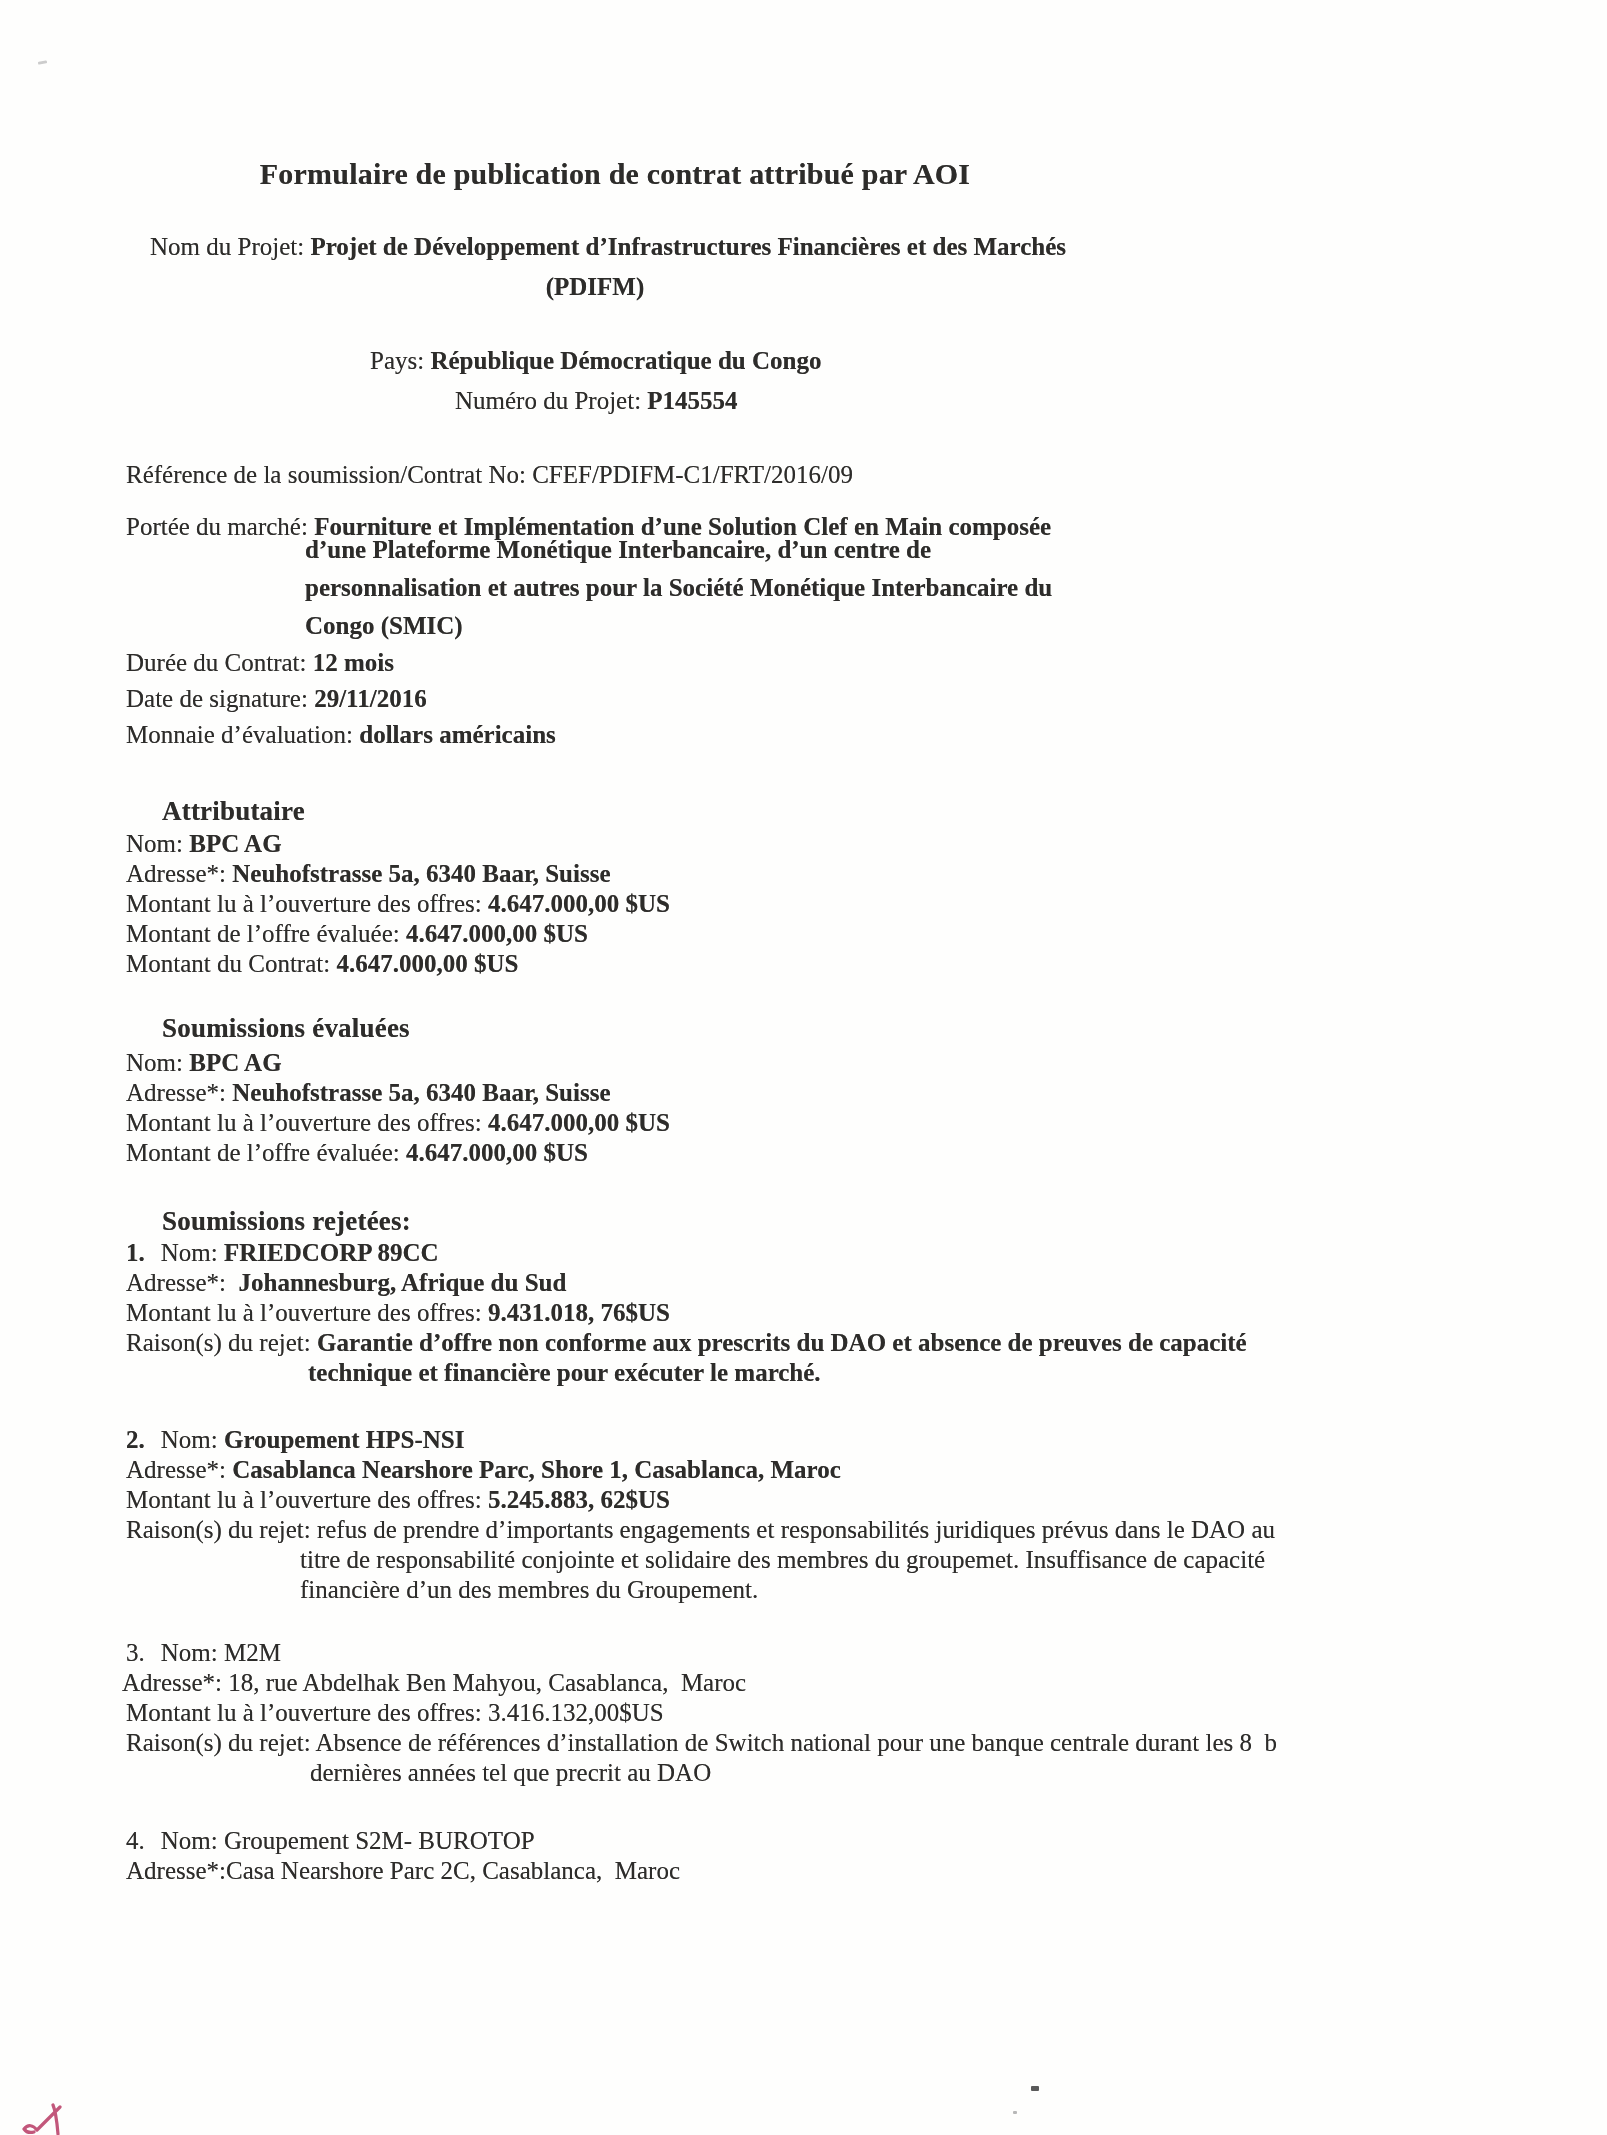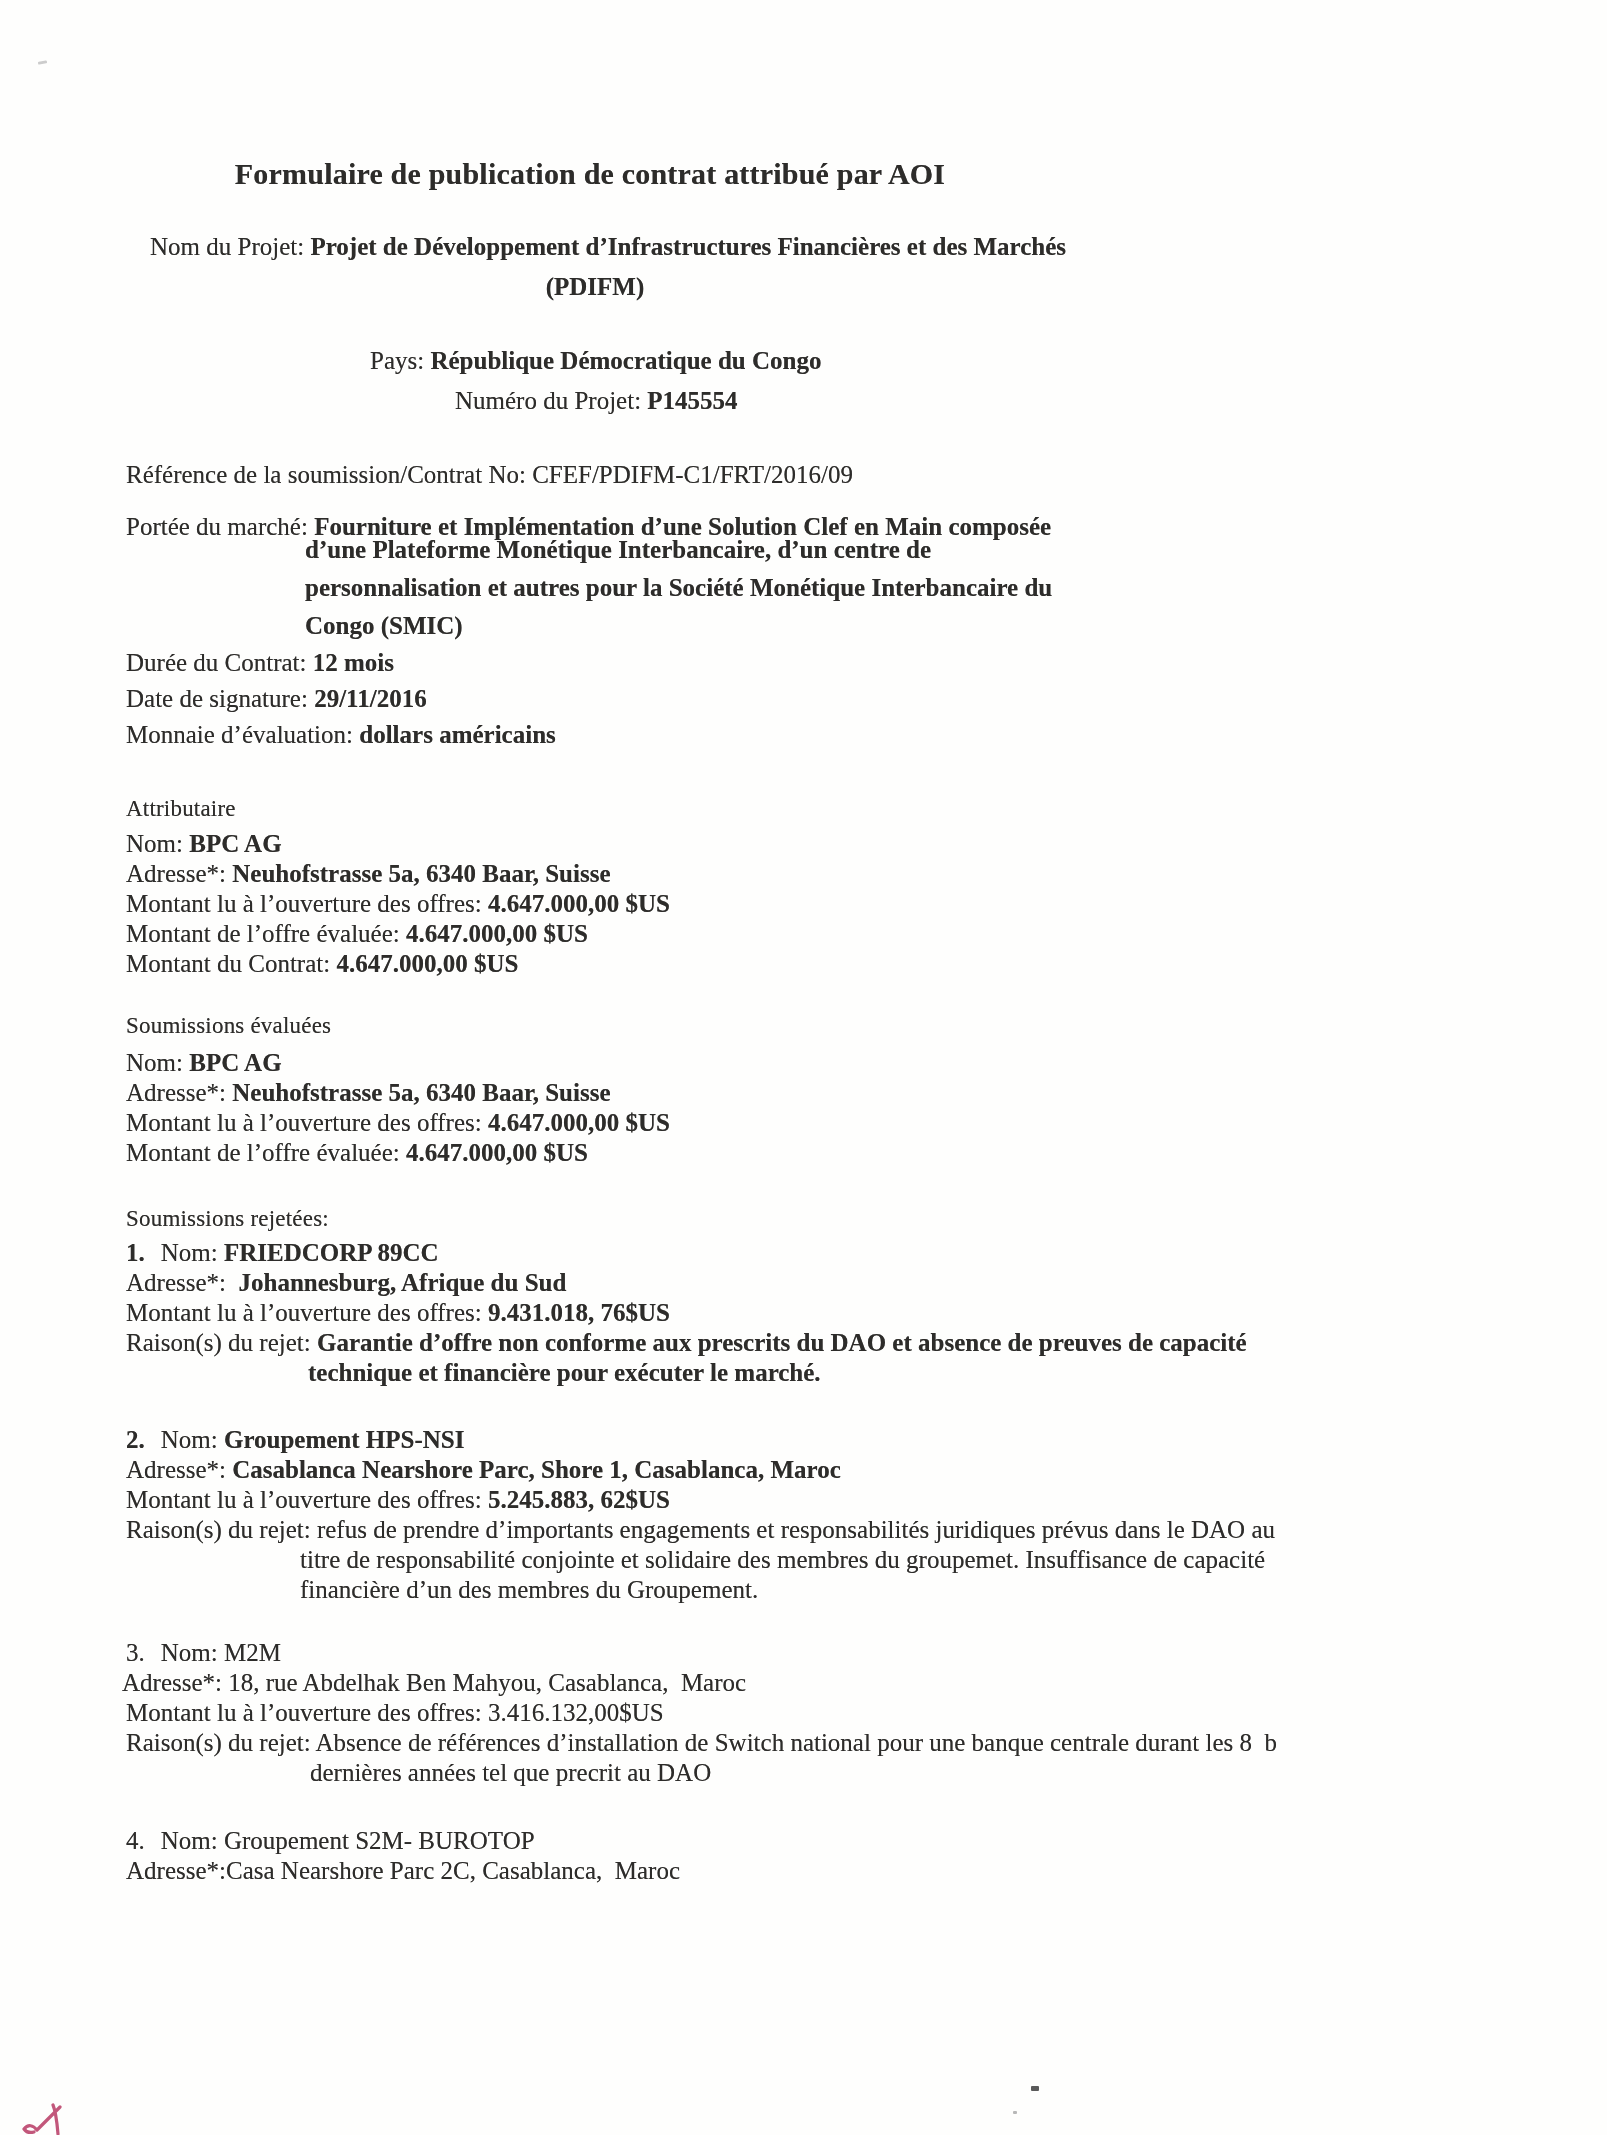--- a/index.html
+++ b/index.html
@@ -12,22 +12,22 @@
     overflow:hidden;
   }
   .ln{
     position:absolute;
     font-size:25px;
     line-height:1.2;
     white-space:pre;
     text-shadow:0 0 0.6px rgba(45,44,42,0.55);
   }
   .b{font-weight:bold;}
-  .hd{font-weight:normal;font-size:23px;letter-spacing:0.2px;}
-  .title{font-weight:bold;font-size:30px;width:1180px;text-align:center;letter-spacing:0.2px;}
+  .hd{font-weight:bold;font-size:27px;letter-spacing:0.2px;margin-left:36px;}
+  .title{font-weight:bold;font-size:30px;width:1180px;text-align:center;letter-spacing:0.2px;padding-left:25px;}
   .center{width:1190px;text-align:center;}
   .speck{position:absolute;border-radius:1px;}
   .pen-mark{position:absolute;left:20px;top:2102px;}
 </style>
 </head>
 <body>
 
 <div class="page">
 
   <div class="speck" style="left:38px;top:61px;width:9px;height:3px;background:#cccccc;transform:rotate(-10deg);"></div>

